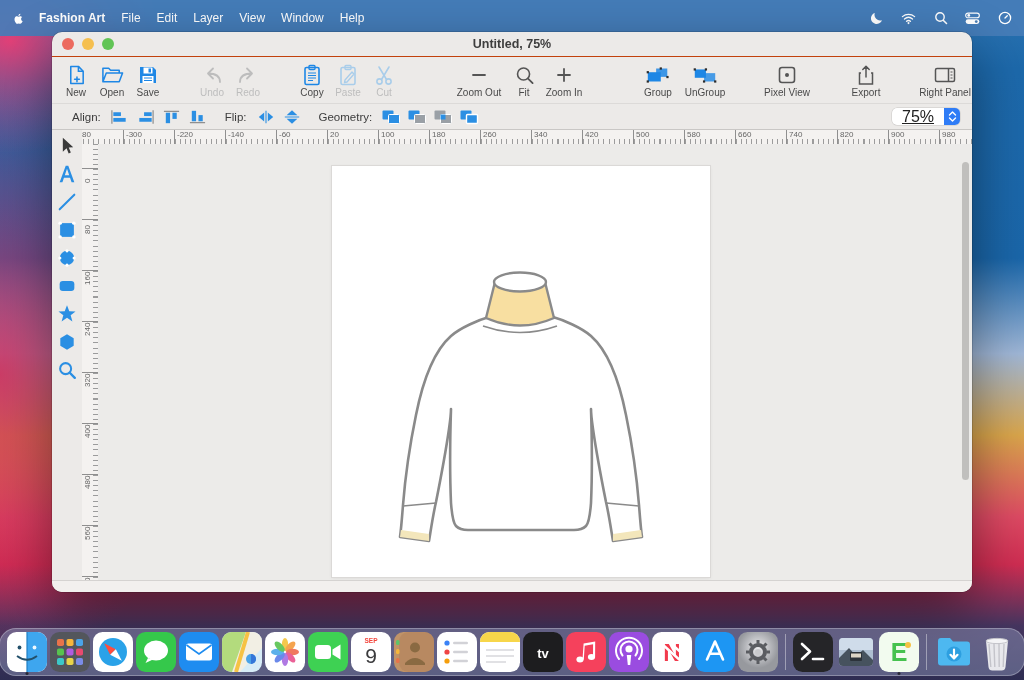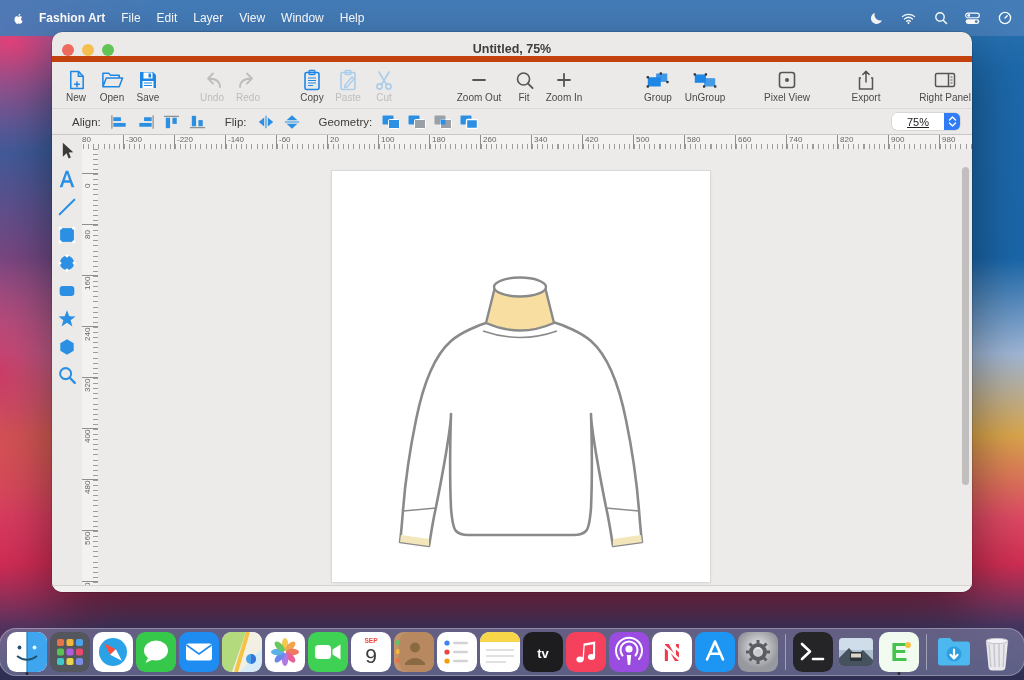--- a/index.html
+++ b/index.html
@@ -13,40 +13,40 @@
   .menubar{position:absolute;left:0;top:0;width:100%;height:36px;display:flex;align-items:center;
     background:rgba(70,125,185,.92);color:#fff;font-size:12px;padding:0 12px;box-sizing:border-box;justify-content:space-between;}
   .mb-apple{width:13px;height:13px;margin-right:14px;display:flex;align-items:center;}
   .mb-app{font-weight:bold;margin-right:16px;}
   .mb-item{margin-right:16px;cursor:default;}
   .mb-right{margin-left:auto;display:flex;align-items:center;gap:17px;}
   .mb-ic{width:15px;height:15px;display:flex;align-items:center;justify-content:center;}
   
   .window{position:absolute;left:52px;top:32px;width:920px;height:560px;border-radius:10px;
     background:#ECEAE8;box-shadow:0 22px 55px rgba(0,0,0,.45), 0 0 0 0.5px rgba(0,0,0,.25);overflow:hidden;}
-  .titlebar{height:24px;display:flex;align-items:flex-end;position:relative;border-bottom:6px solid #c2410c;}
+  .titlebar{height:24px;display:flex;align-items:center;position:relative;border-bottom:1px solid #c2410c;}
   .lights{display:flex;gap:8px;margin-left:10px;}
   .light{width:12px;height:12px;border-radius:50%;}
   .l-close{background:#EC6A5E;}.l-min{background:#F5BF4F;}.l-zoom{background:#61C455;}
   .title{position:absolute;left:0;right:0;text-align:center;font-size:12.5px;font-weight:bold;color:#3e3e3e;}
   .toolbar{height:46px;display:flex;align-items:center;padding:0 4px;border-bottom:1px solid #DCDAD8;}
   .tb-btn{display:flex;flex-direction:column;align-items:center;width:36px;cursor:default;}
   .tb-ic{height:24px;display:flex;align-items:center;justify-content:center;}
   .tb-lb{font-size:10px;margin-top:0;color:#4a4a4a;white-space:nowrap;}
   .st-blue{color:#1e87e5;}.st-dark{color:#555;}.st-gray{color:#bdbdbd;}.st-pale{color:#a9cdea;}
   .st-gray .tb-lb,.st-pale .tb-lb{color:#bdbdbd;}
   
   .formatbar{height:25px;display:flex;align-items:center;padding:0 12px;font-size:11.5px;color:#3c3c3c;
     border-bottom:1px solid #C9C7C5;}
   .fb-label{margin:0 6px 0 14px;text-align:center;}
   .fb-label:first-child{margin-left:8px;}
   .fb-btn{width:24px;height:18px;display:flex;align-items:center;justify-content:center;margin:0 1px;cursor:default;}
   .zoom-popup{margin-left:auto;display:flex;align-items:stretch;height:17px;width:68px;
     background:#fff;border-radius:5px;box-shadow:0 0 0 .5px rgba(0,0,0,.15);overflow:hidden;cursor:default;}
-  .zoom-val{flex:1;display:flex;align-items:center;justify-content:center;font-size:11px;color:#222;text-decoration:underline;}
+  .zoom-val{flex:1;display:flex;align-items:center;justify-content:center;font-size:16px;color:#222;text-decoration:underline;}
   .zoom-step{width:16px;background:#2f7cf6;display:flex;align-items:center;justify-content:center;}
   
   .content{position:relative;height:450px;display:flex;}
   .toolscol{width:30px;background:#ECEAE8;display:flex;flex-direction:column;align-items:center;
     padding-top:4px;gap:4px;box-sizing:border-box;}
   .tool{width:26px;height:24px;display:flex;align-items:center;justify-content:center;cursor:default;}
   .workarea{position:relative;flex:1;}
   .hruler{position:absolute;left:0;top:0;right:0;height:14px;background:#F4F2F0;border-bottom:1px solid #C9C7C5;
     overflow:hidden;white-space:nowrap;display:flex;}
   .hseg{flex:0 0 51px;height:14px;border-left:1px solid #8f8f8f;box-sizing:border-box;

